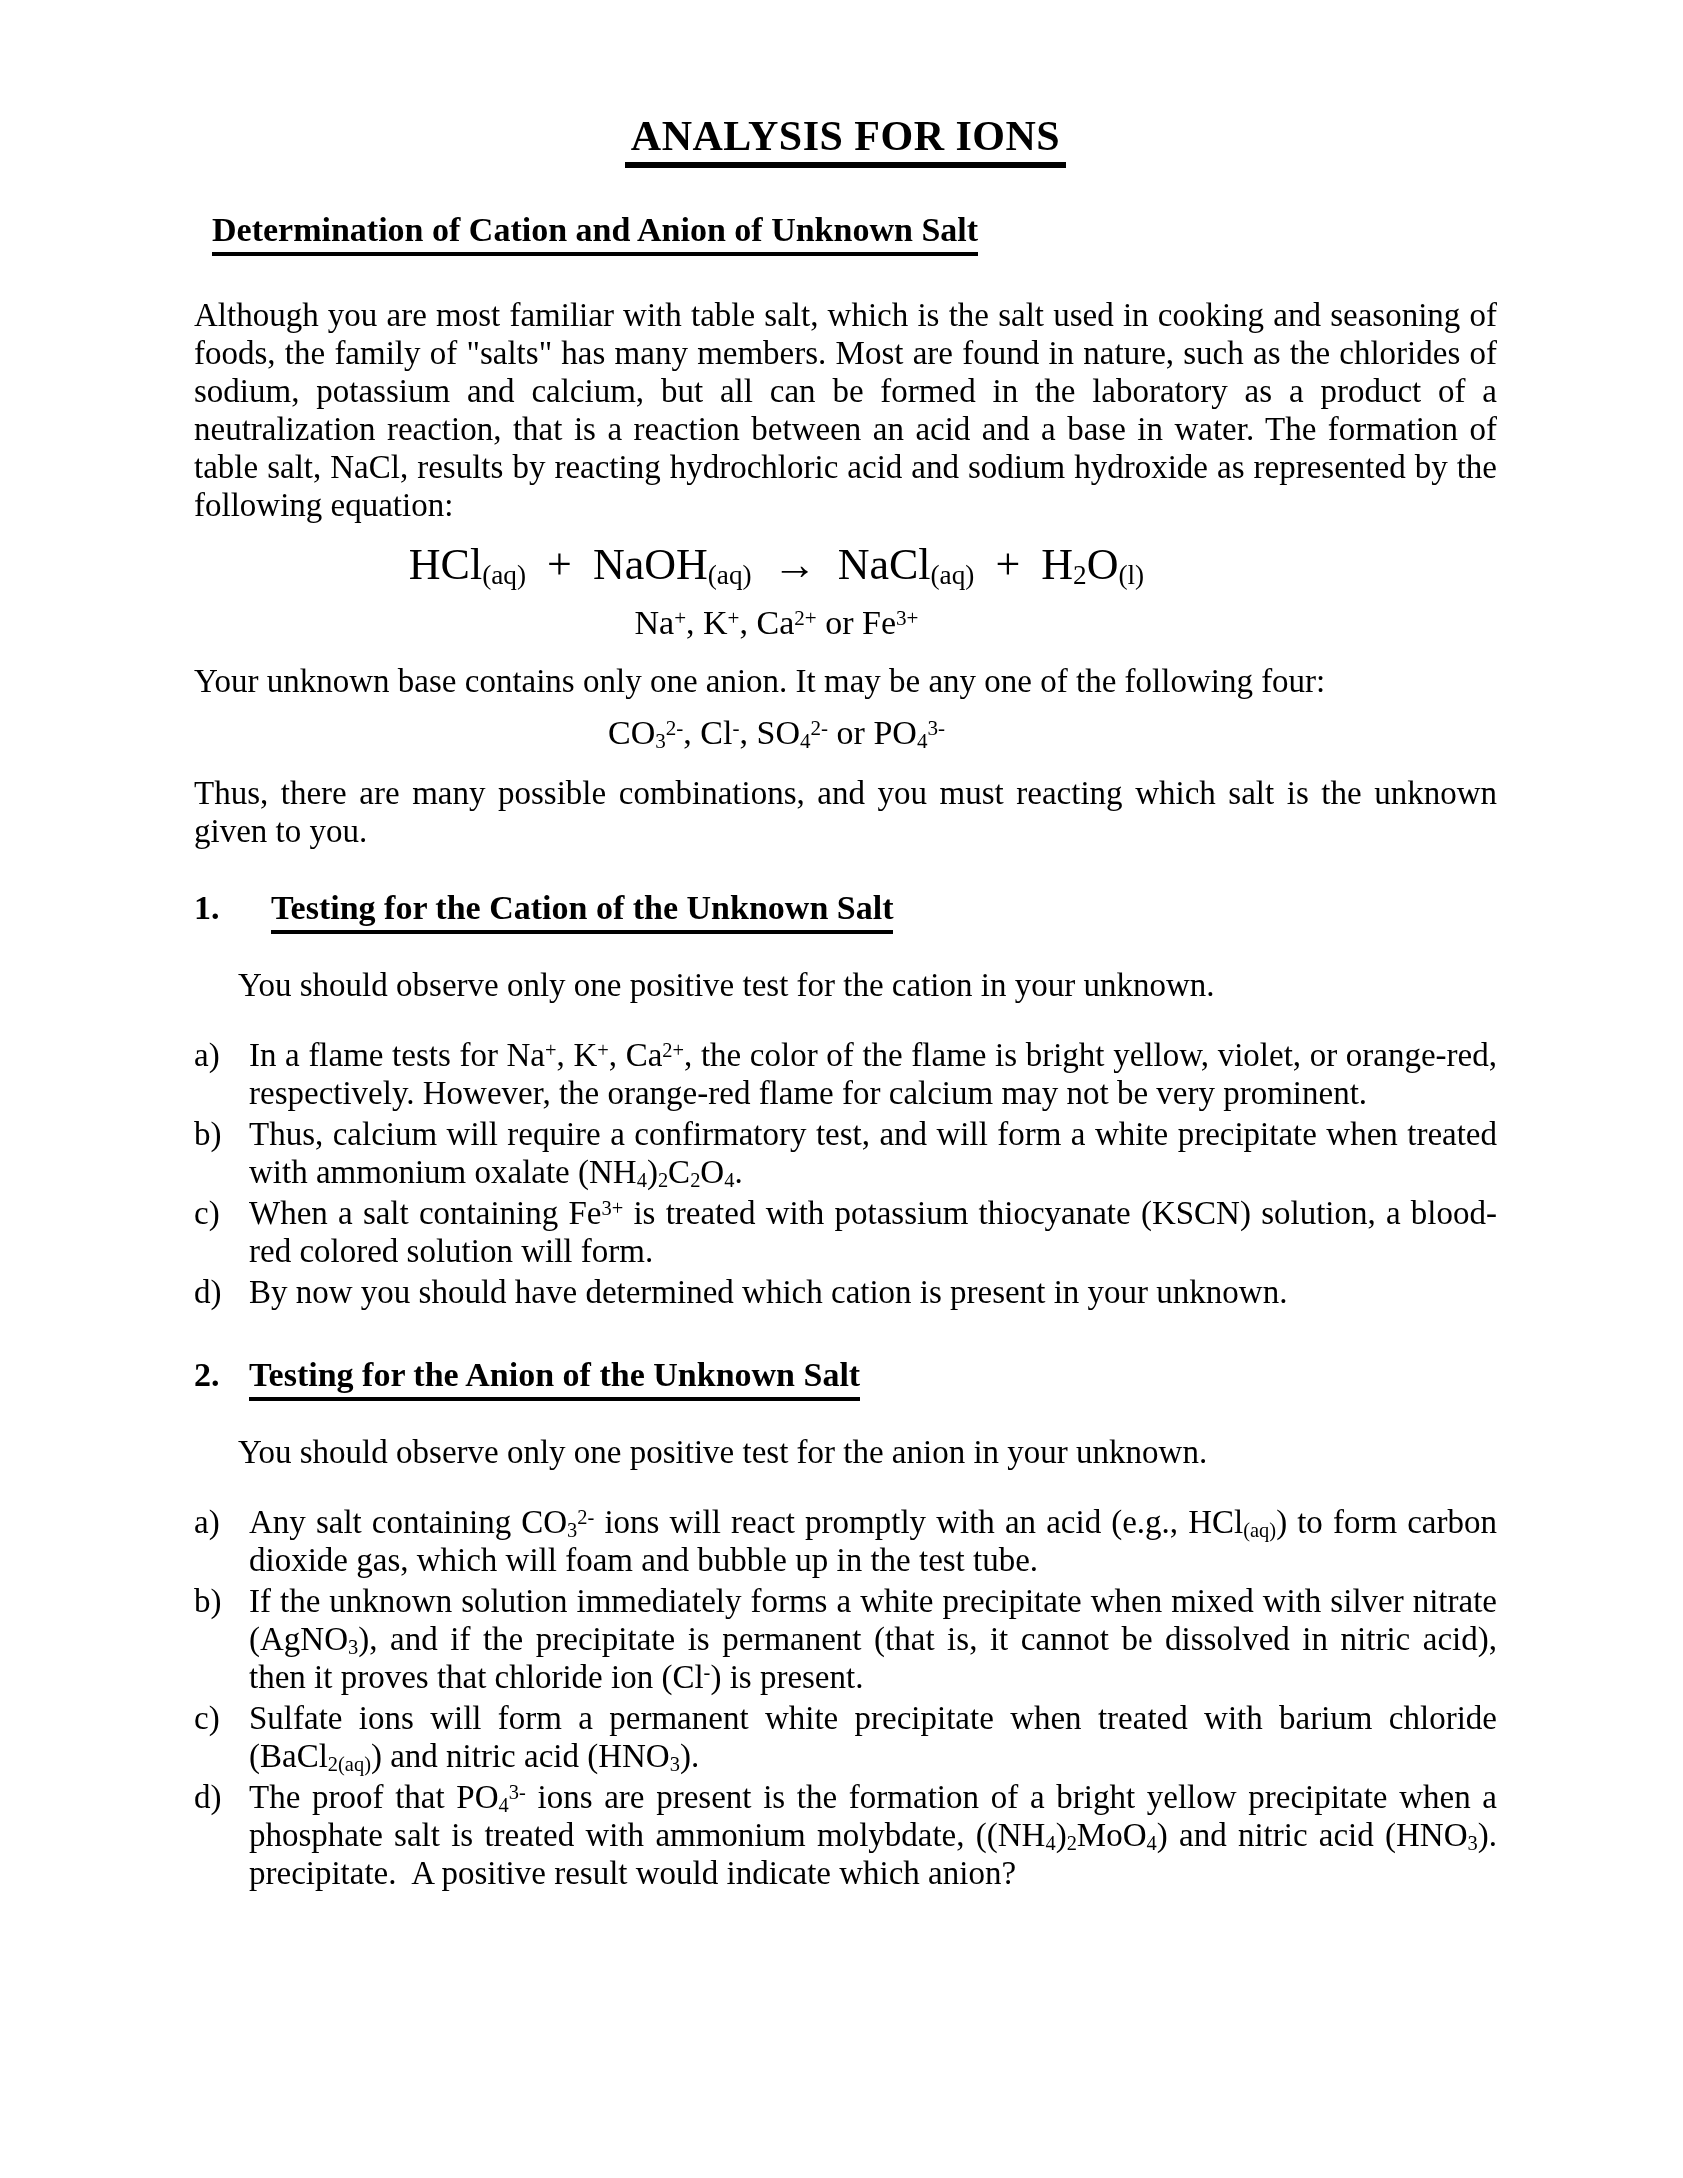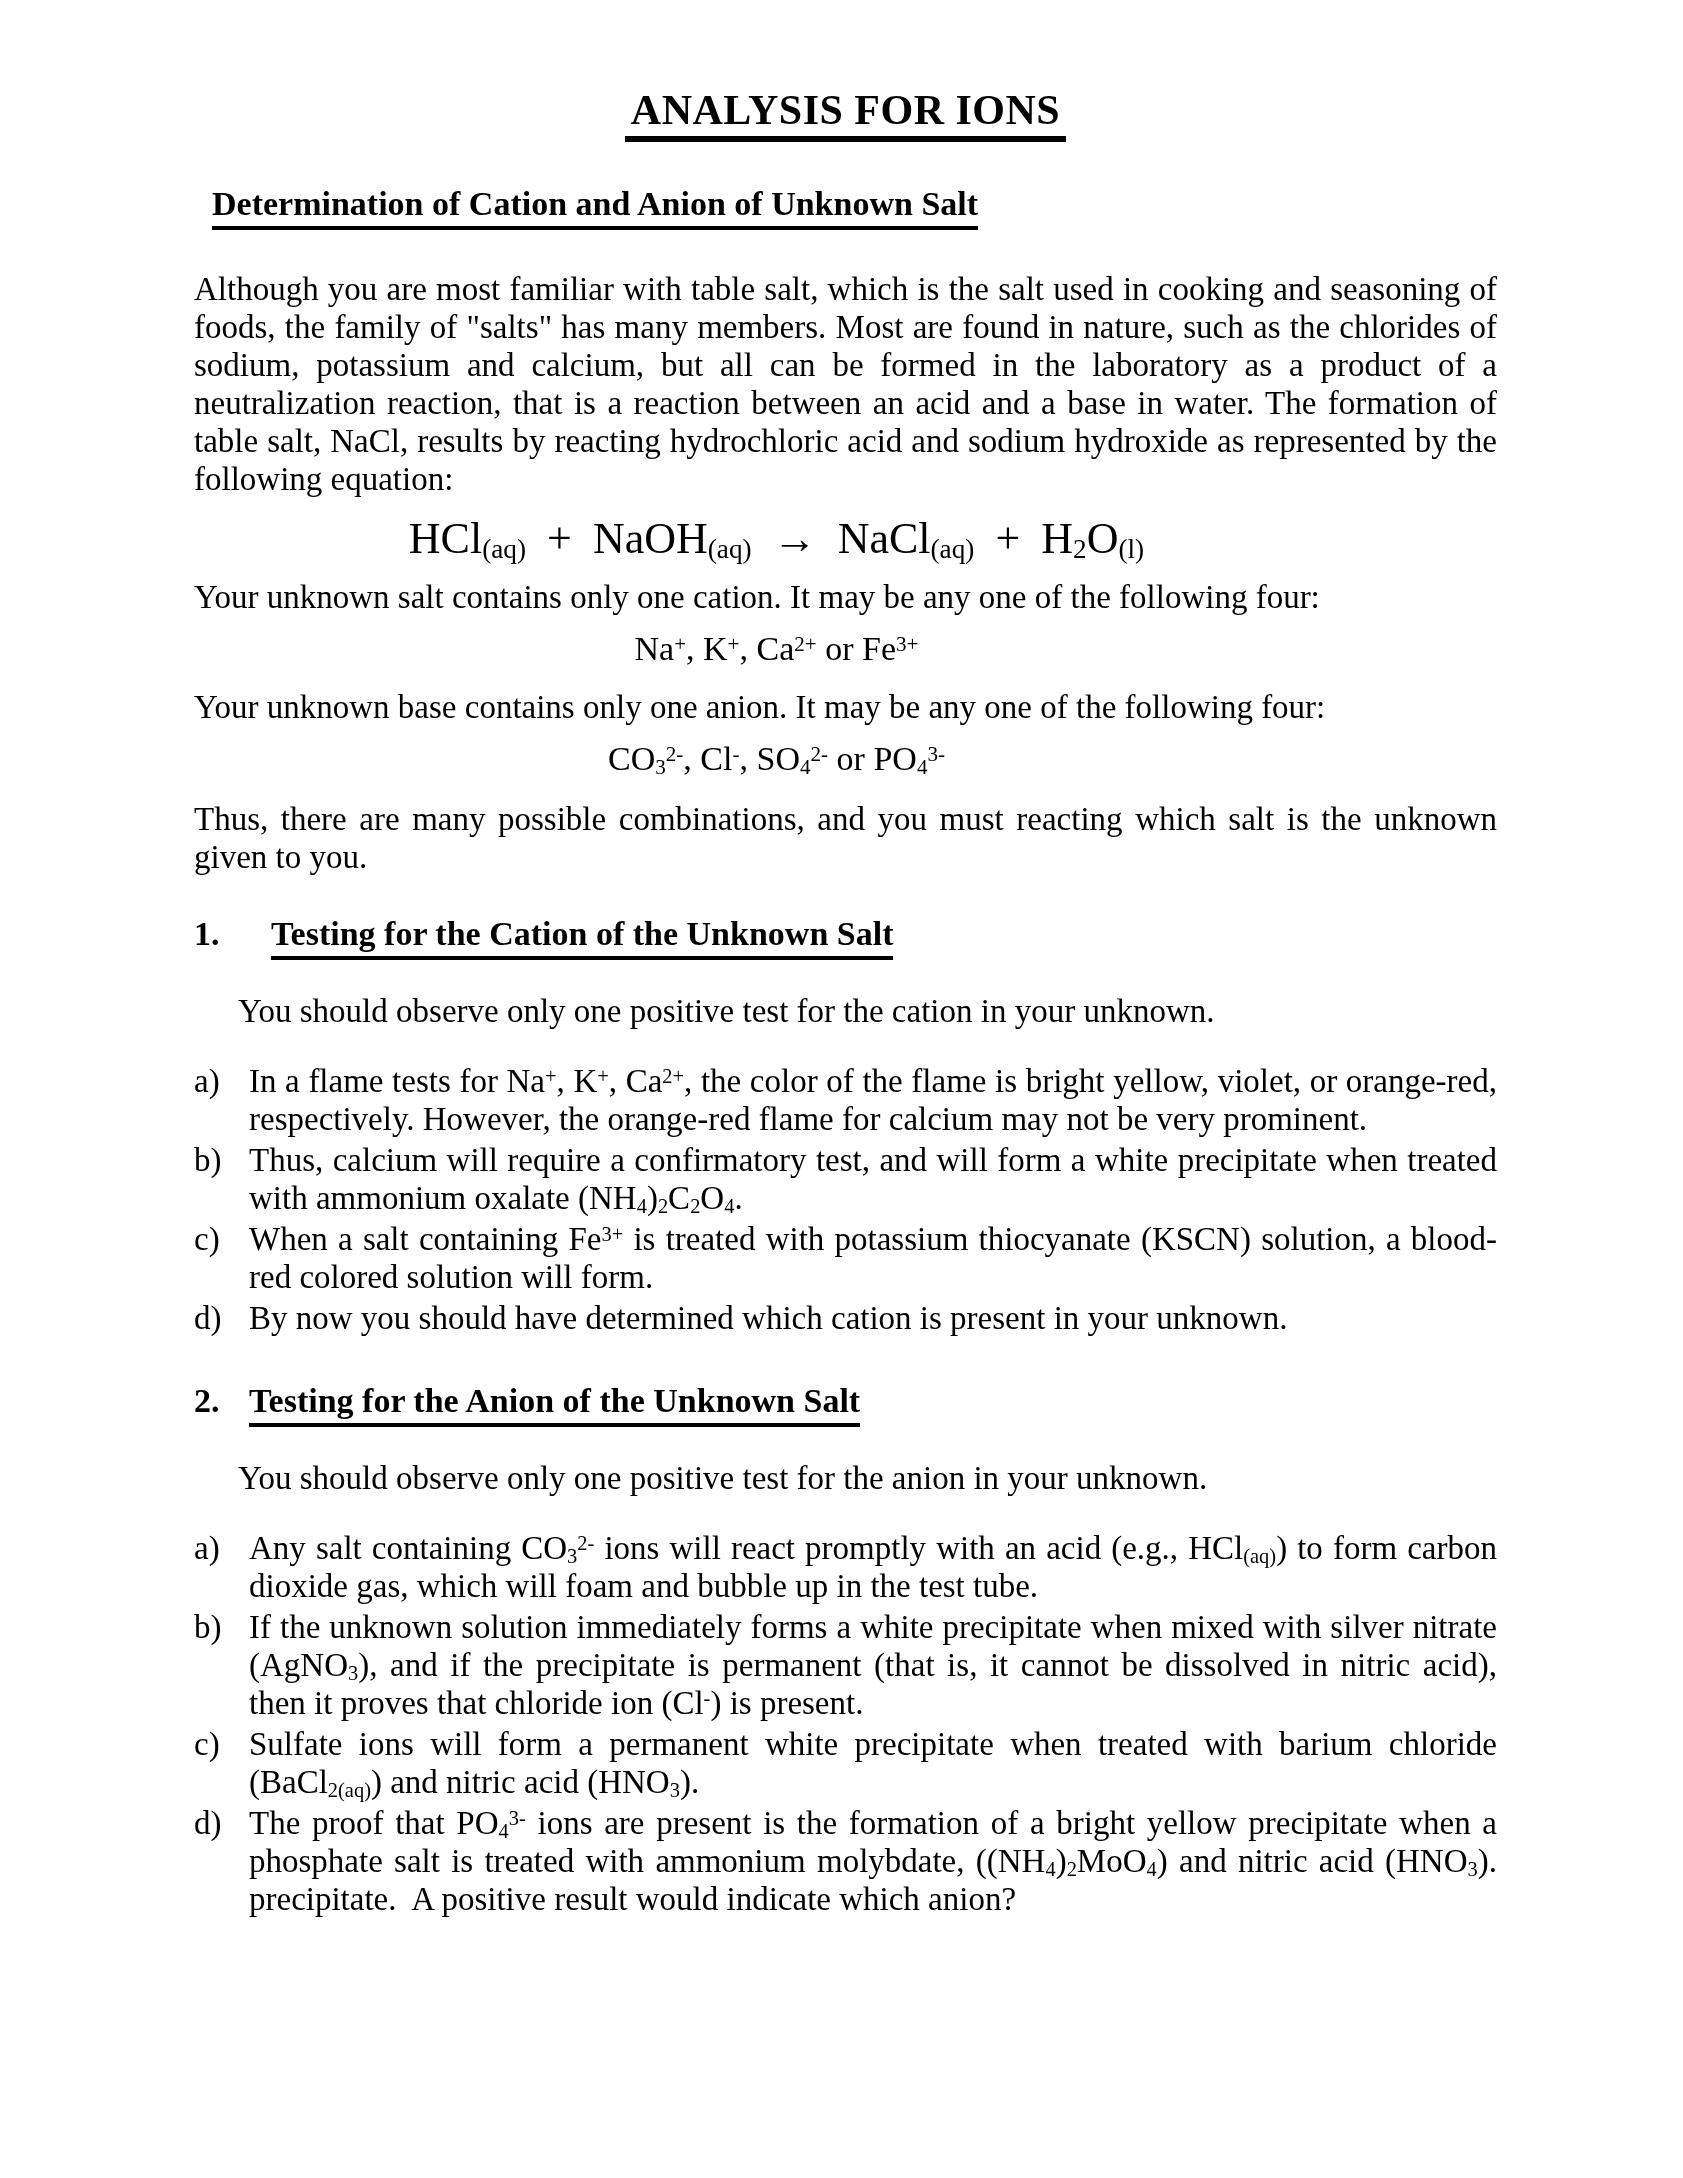--- a/index.html
+++ b/index.html
@@ -8,21 +8,21 @@
     width: 1683px;
     height: 2178px;
     font-family: "Liberation Serif", "DejaVu Serif", serif;
     color: #000000;
     position: relative;
     overflow: hidden;
   }
   .page {
     width: 1683px;
     height: 2178px;
-    padding: 86px 186px 0 194px;
+    padding: 112px 186px 0 194px;
     background: #ffffff;
   }
   p, .li-text, .lead, .line { font-size: 33px; line-height: 38px; }
 
   .title-row { text-align: center; }
   .title {
     display: inline-block;
     font-size: 42px;
     line-height: 48px;
     font-weight: bold;
@@ -78,21 +78,20 @@
   </div>
 
   <div class="subtitle-row">
     <span class="subtitle">Determination of Cation and Anion of Unknown Salt</span>
   </div>
 
   <p class="intro">Although you are most familiar with table salt, which is the salt used in cooking and seasoning of foods, the family of "salts" has many members. Most are found in nature, such as the chlorides of sodium, potassium and calcium, but all can be formed in the laboratory as a product of a neutralization reaction, that is a reaction between an acid and a base in water. The formation of table salt, NaCl, results by reacting hydrochloric acid and sodium hydroxide as represented by the following equation:</p>
 
   <p class="centerline eqline">HCl<sub>(aq)</sub> + NaOH<sub>(aq)</sub> → NaCl<sub>(aq)</sub> + H<sub>2</sub>O<sub>(l)</sub></p>
 
-  <p class="introline">Your unknown salt contains only one cation. It may be any one of the following four:</p>
 
   <p class="centerline ionline">Na<sup>+</sup>, K<sup>+</sup>, Ca<sup>2+</sup> or Fe<sup>3+</sup></p>
 
   <p class="introline">Your unknown base contains only one anion. It may be any one of the following four:</p>
 
   <p class="centerline ionline">CO<sub>3</sub><sup>2-</sup>, Cl<sup>-</sup>, SO<sub>4</sub><sup>2-</sup> or PO<sub>4</sub><sup>3-</sup></p>
 
   <p class="thus">Thus, there are many possible combinations, and you must reacting which salt is the unknown given to you.</p>
 
   <div class="sec sec1">

